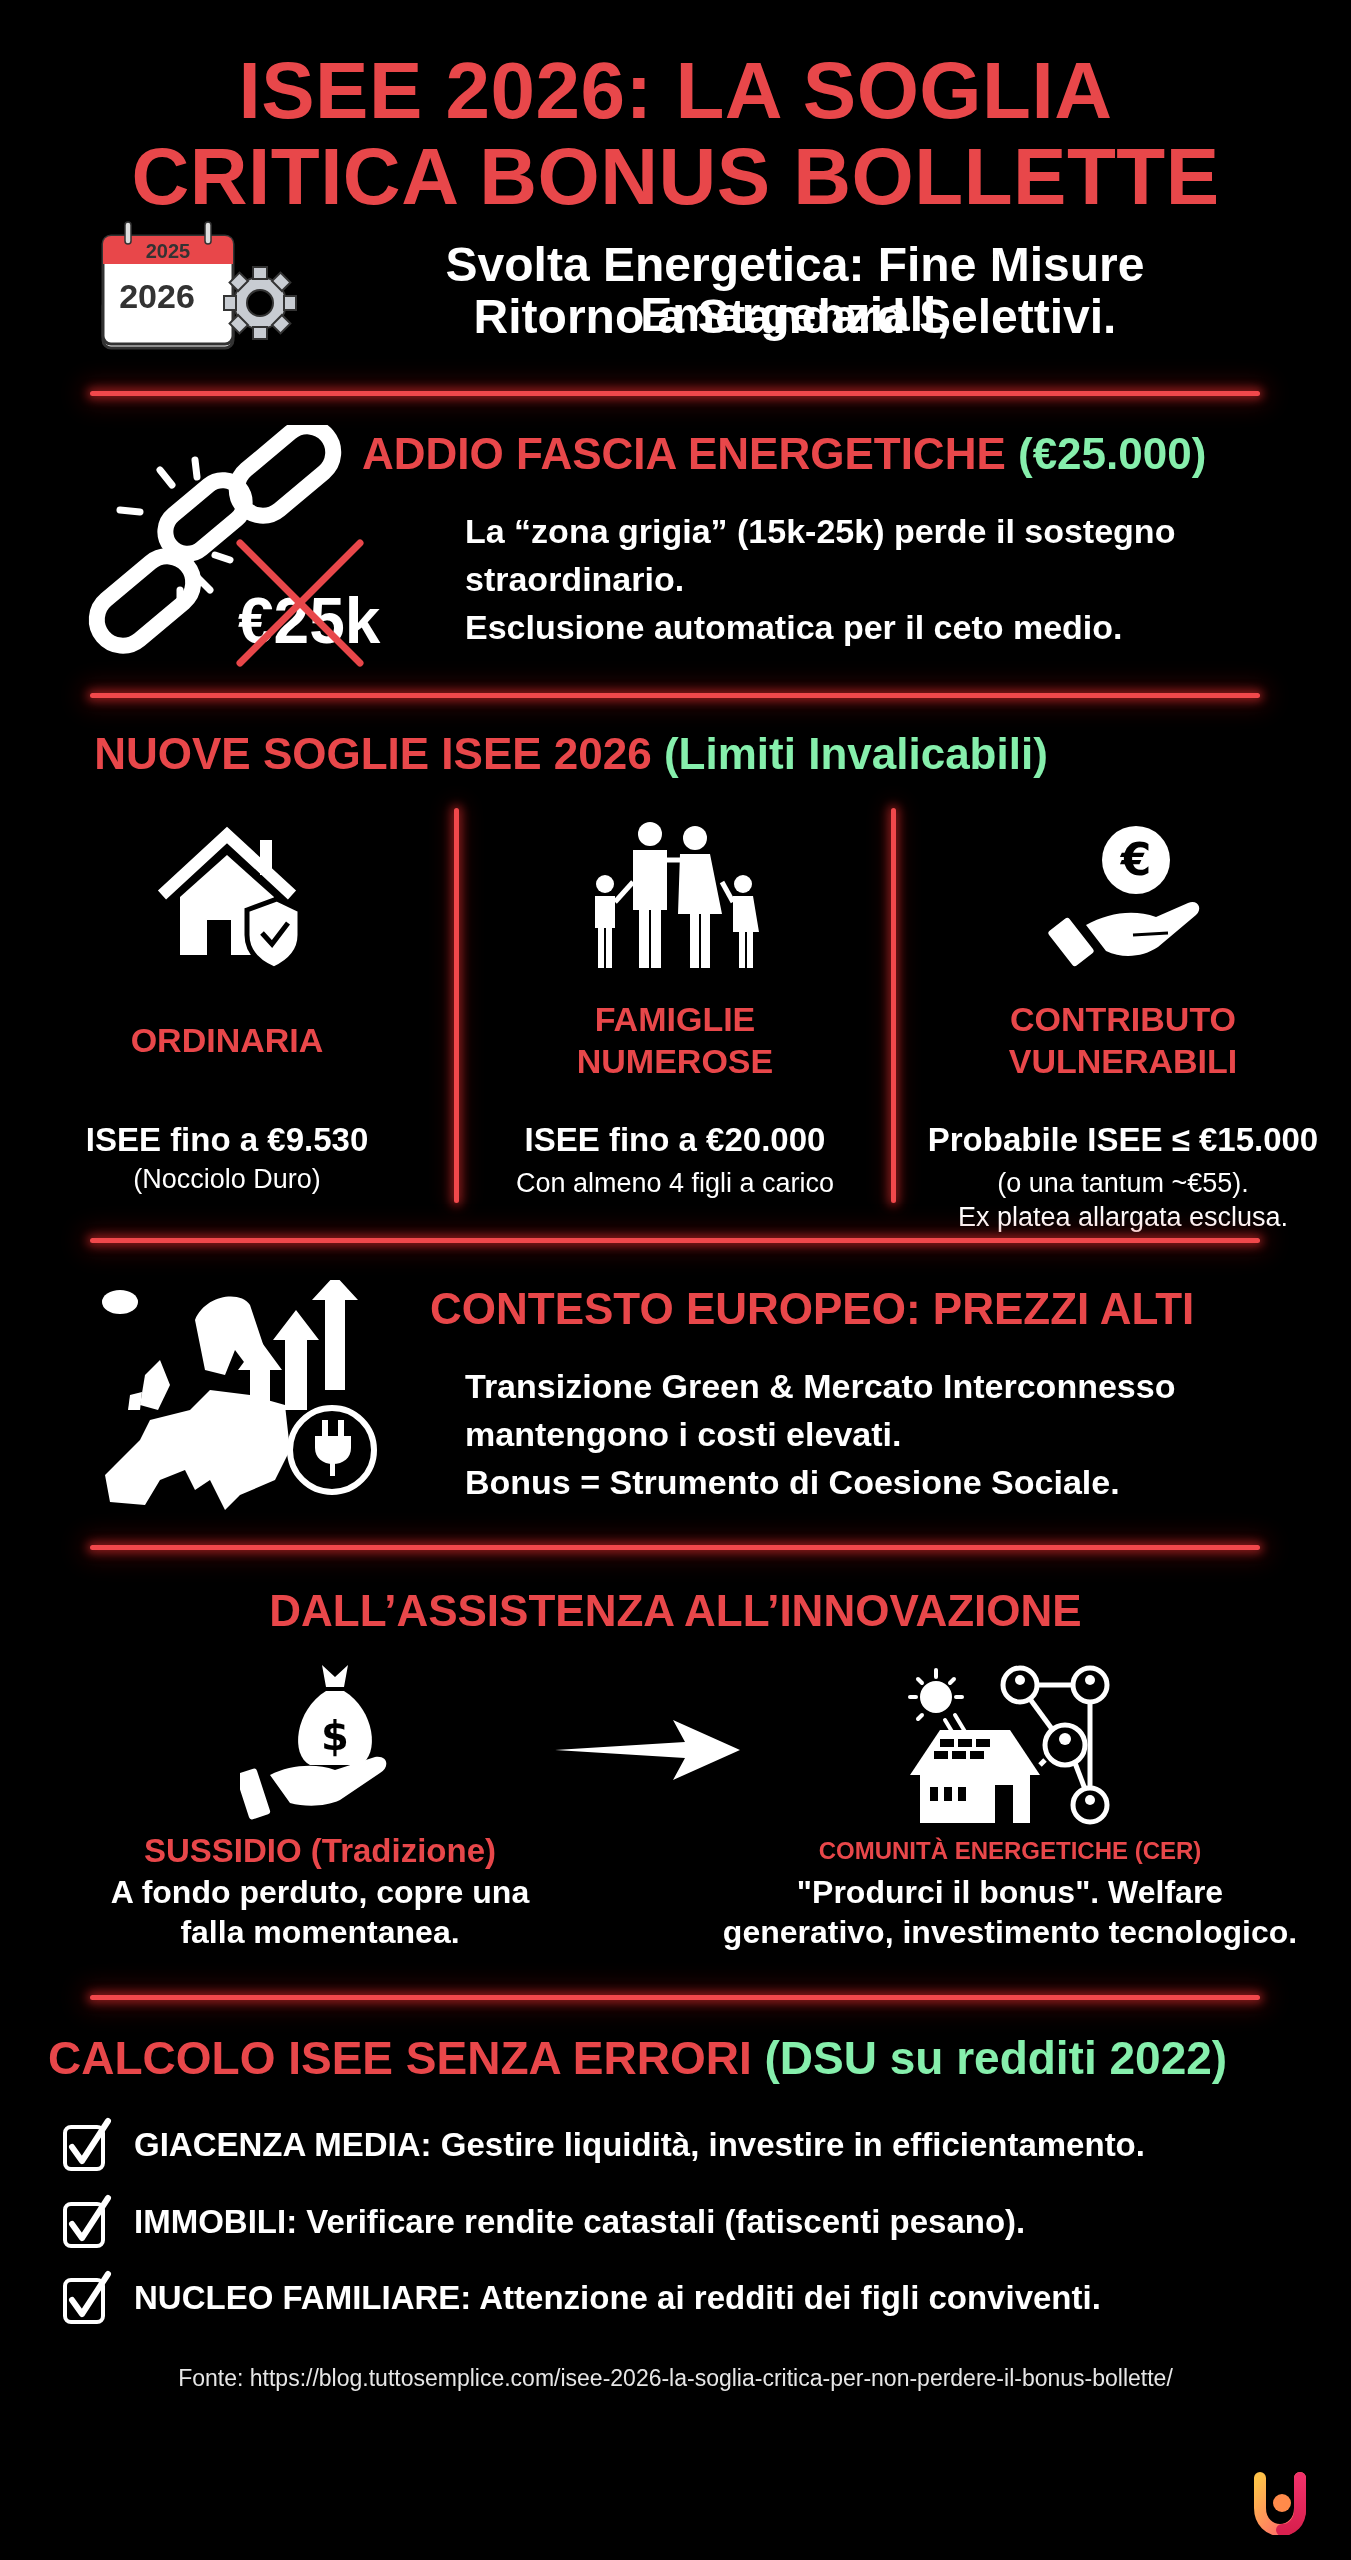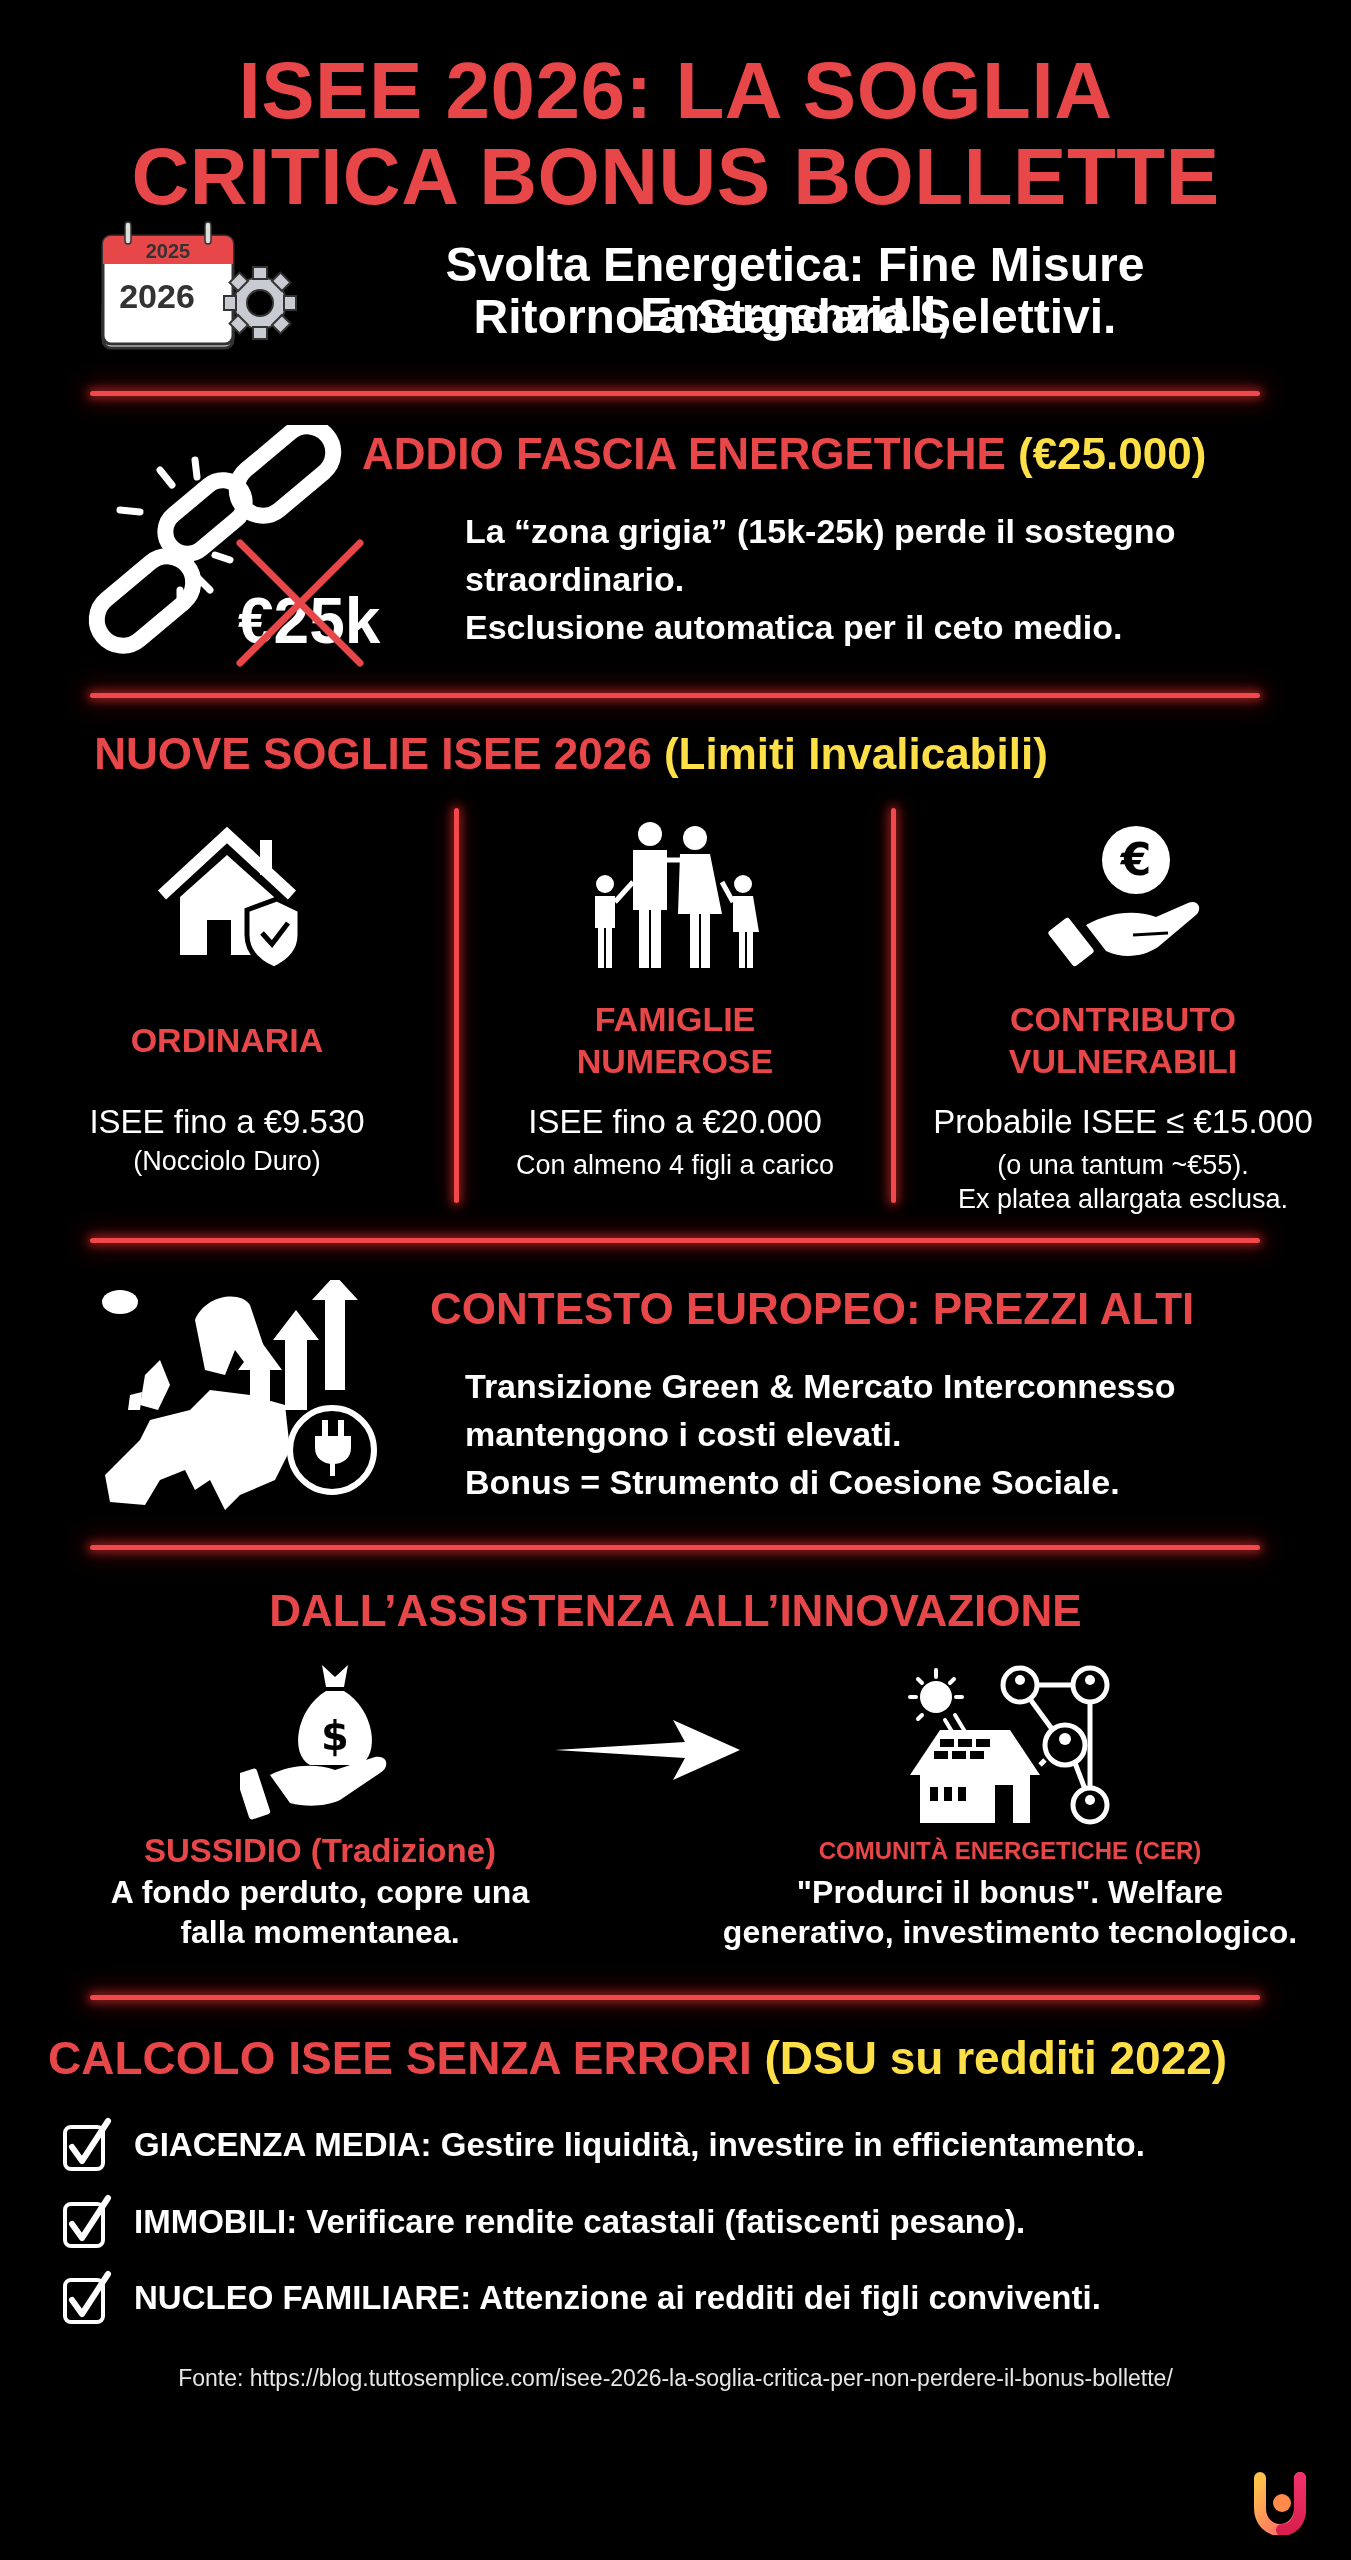--- a/index.html
+++ b/index.html
@@ -19,27 +19,27 @@
   }
   .title {
     position: absolute; left: 0; width: 1351px; text-align: center;
     font-weight: bold; font-size: 80px; line-height: 86px; color: #e8474a; letter-spacing: 0.5px;
   }
   .subtitle {
     position: absolute; left: 330px; width: 930px; text-align: center;
     font-weight: bold; font-size: 48px; line-height: 50px; color: #fff;
   }
   .h2 { position: absolute; font-weight: bold; font-size: 44px; line-height: 52px; white-space: nowrap; }
-  .h2 .wh { color: #fde047; }
+  .h2 .wh { color: #86efac; }
   .body-text { position: absolute; font-weight: bold; font-size: 34px; line-height: 48px; color: #fff; }
   .col { position: absolute; top: 810px; width: 430px; text-align: center; }
   .col .icon { height: 160px; display: flex; justify-content: center; align-items: flex-end; }
   .col .label { margin-top: 10px; height: 120px; display: flex; align-items: center; justify-content: center;
     font-weight: bold; font-size: 34px; line-height: 42px; color: #e8474a; }
-  .col .val { font-weight: normal; font-size: 33px; line-height: 44px; color: #fff; white-space: nowrap; }
+  .col .val { font-weight: bold; font-size: 33px; line-height: 44px; color: #fff; margin-top: 18px; white-space: nowrap; }
   .col .desc { font-size: 27px; line-height: 34px; color: #fff; margin-top: 4px; }
   .check-row { position: absolute; left: 62px; display: flex; align-items: center; gap: 22px; white-space: nowrap; }
   .check-row .txt { font-size: 33px; font-weight: bold; color: #fff; }
   .check-row .txt b { font-weight: bold; }
   .source { position: absolute; left: 0; width: 1351px; text-align: center; top: 2365px; font-size: 23px; color: #e6e6e6; }
   svg { display: block; }
 </style>
 </head>
 <body>
 

